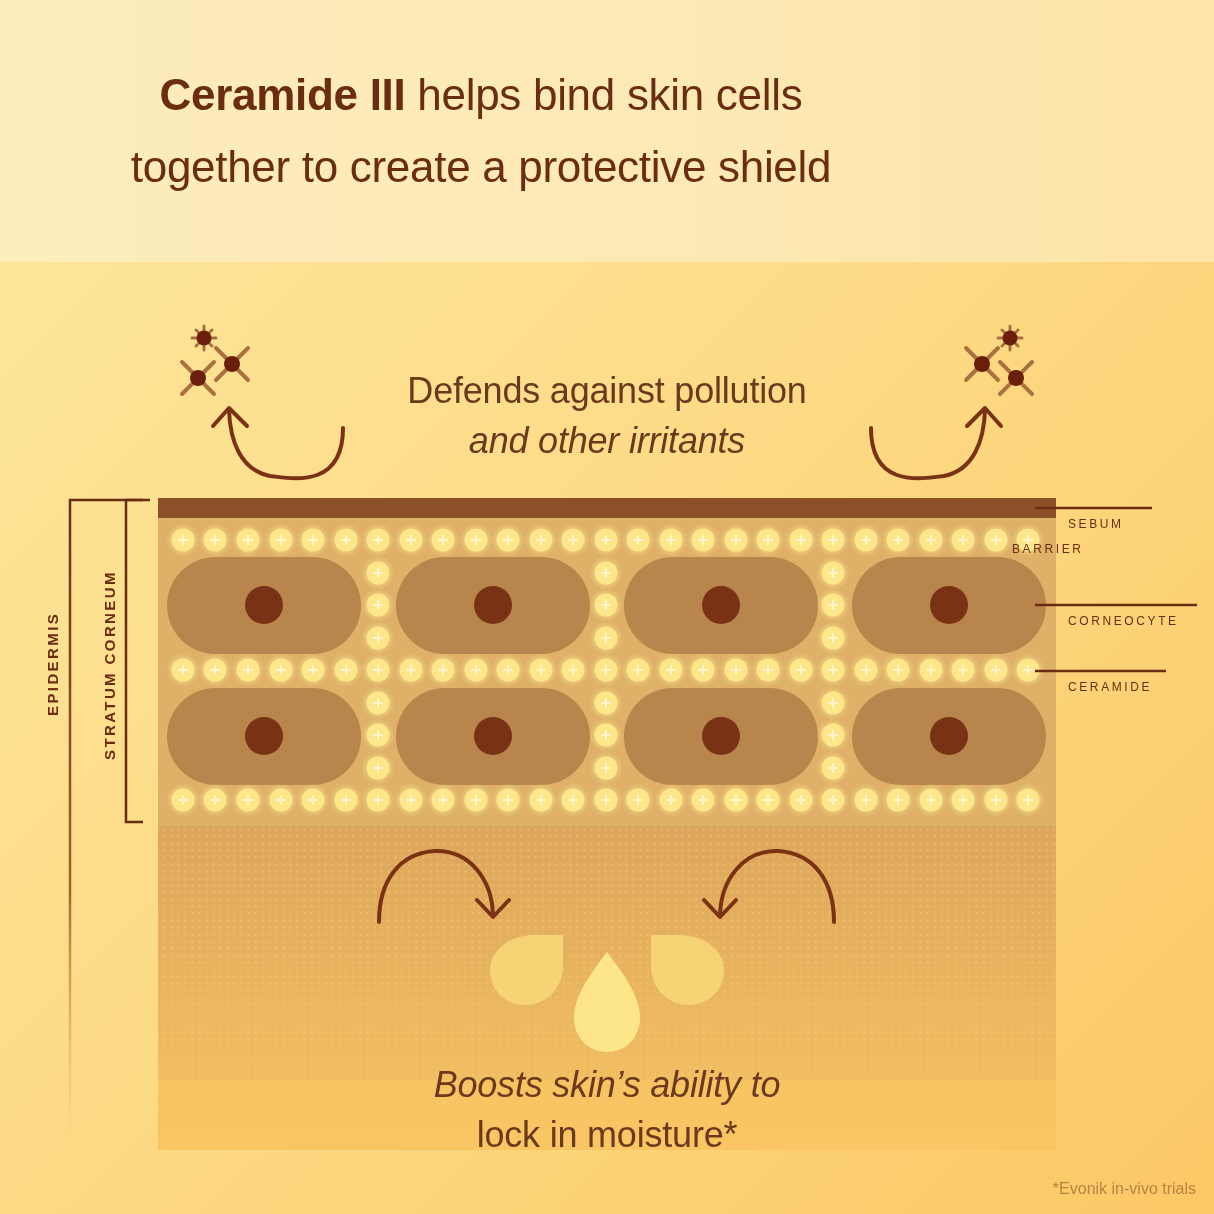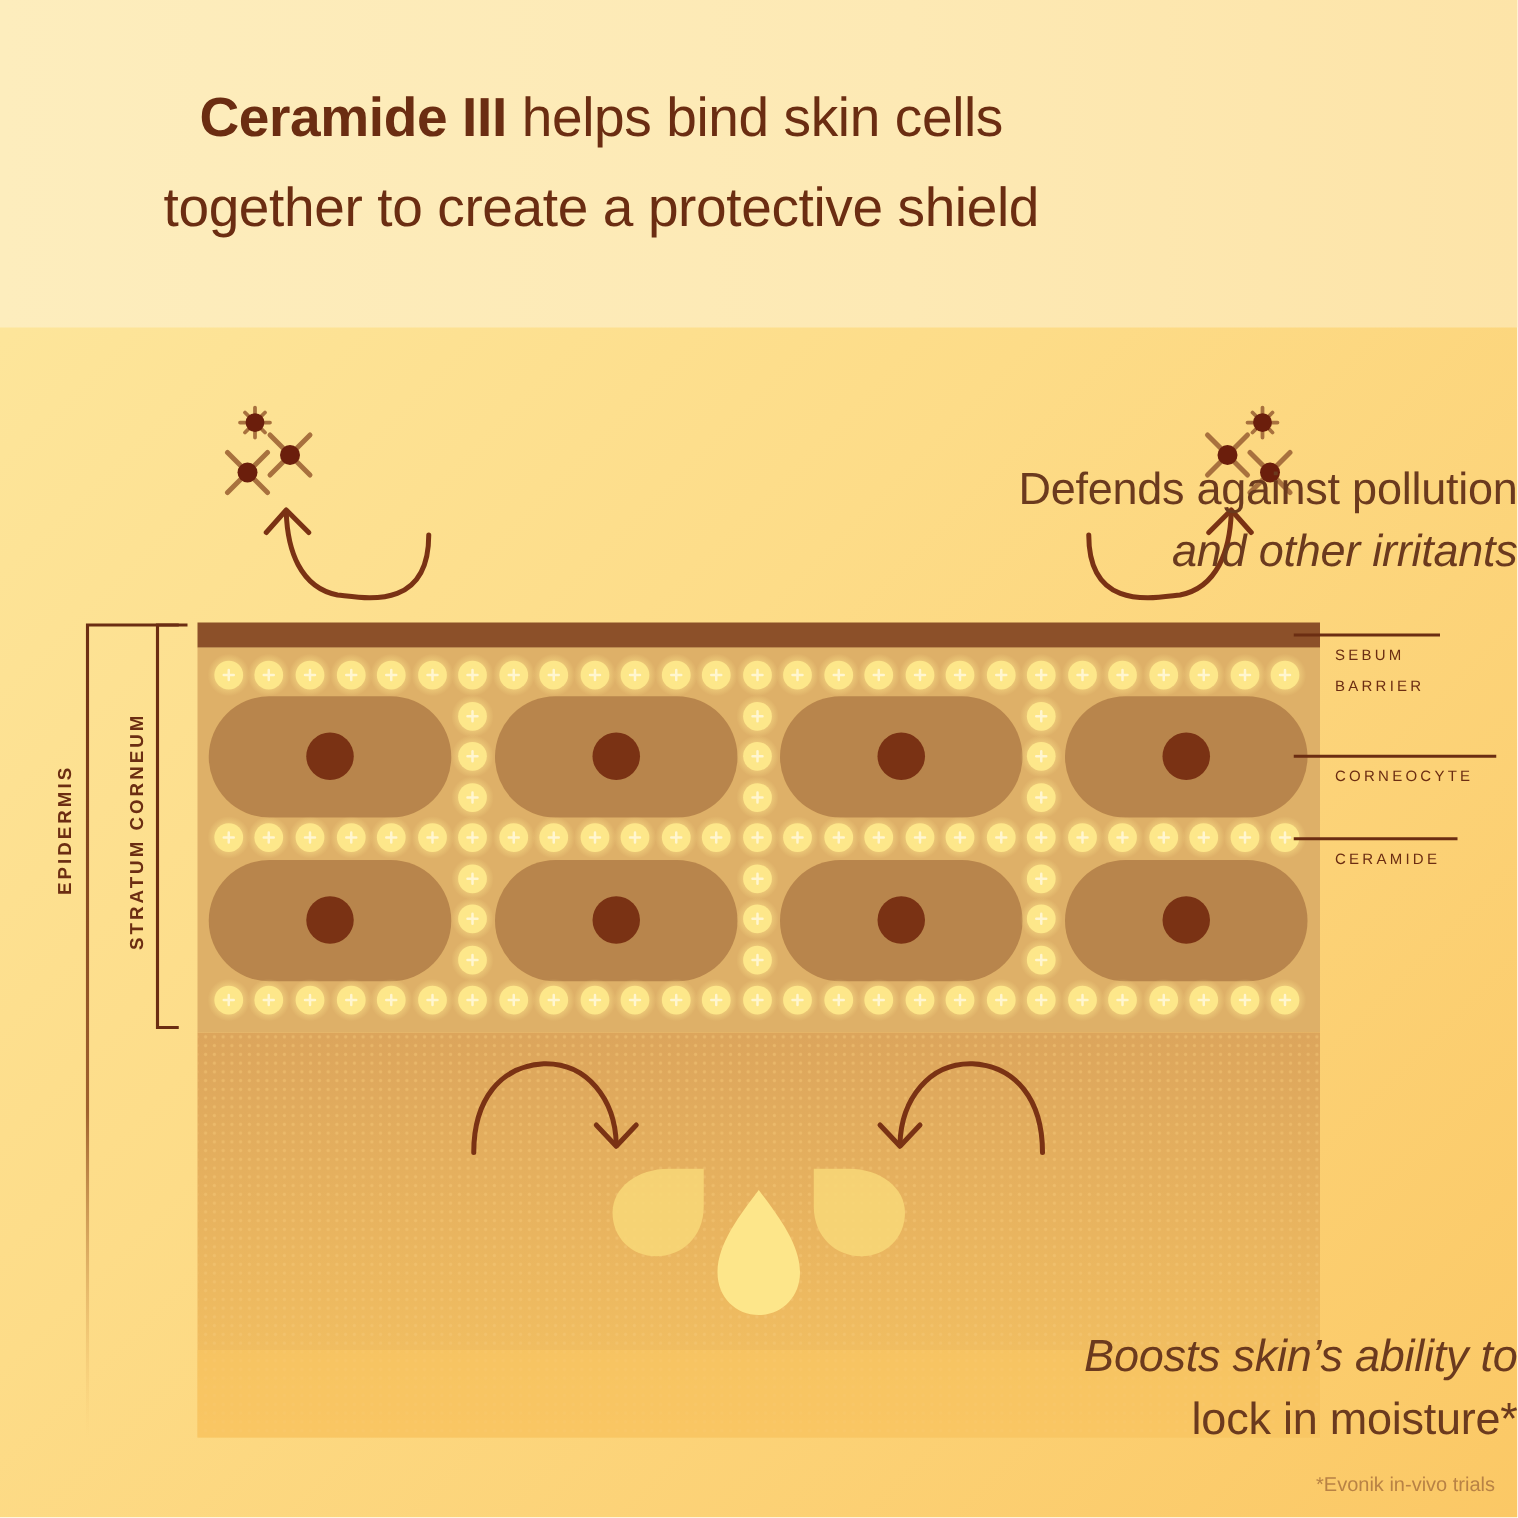--- a/index.html
+++ b/index.html
@@ -6,21 +6,21 @@
   body { width:1214px; height:1214px; overflow:hidden; position:relative;
     font-family:"Liberation Sans", "DejaVu Sans", sans-serif; }
   .page { position:absolute; inset:0;
     background: linear-gradient(135deg, #fde8a0 0%, #fddc88 45%, #fbc865 100%); }
   .header { position:absolute; left:0; top:0; width:1214px; height:262px;
     background: linear-gradient(90deg, #fdedbd 0%, #fde9b4 60%, #fde4a8 100%); }
   .title { position:absolute; left:0; width:962px; text-align:center;
     color:#6b2d12; font-size:44px; font-weight:300; letter-spacing:-0.3px; }
   .title b { font-weight:700; }
   .t1 { top:70px; } .t2 { top:142px; }
-  .caption { position:absolute; left:0; width:1214px; text-align:right;
+  .caption { position:absolute; left:0; width:1214px; text-align:center;
     color:#6b3a1e; font-size:36px; font-weight:300; letter-spacing:-0.2px; }
   .label { position:absolute; color:#6b2d12; font-weight:400; font-size:12px;
     letter-spacing:2.6px; }
   .vlabel { position:absolute; color:#6b2d12; font-weight:700; font-size:15px;
     letter-spacing:2.4px; transform-origin: left top; transform: rotate(-90deg); white-space:nowrap; }
   .footnote { position:absolute; right:18px; top:1180px; color:#b88245; font-size:16px; font-weight:300; }
   svg { position:absolute; left:0; top:0; }
 </style>
 </head>
 <body>
@@ -262,20 +262,20 @@
   </g>
 </svg>
 
 <div class="caption" style="top:370px;">Defends against pollution</div>
 <div class="caption" style="top:420px;font-style:italic;">and other irritants</div>
 
 <div class="caption" style="top:1064px;font-style:italic;">Boosts skin’s ability to</div>
 <div class="caption" style="top:1114px;">lock in moisture*</div>
 
 <div class="label" style="left:1068px; top:517px;">SEBUM</div>
-<div class="label" style="left:1068px; top:542px;">BARRIER</div>
+<div class="label" style="left:1012px; top:542px;">BARRIER</div>
 <div class="label" style="left:1068px; top:614px;">CORNEOCYTE</div>
 <div class="label" style="left:1068px; top:680px;">CERAMIDE</div>
 
 <div class="vlabel" style="left:44px; top:716px;">EPIDERMIS</div>
 <div class="vlabel" style="left:101px; top:760px;">STRATUM CORNEUM</div>
 
 <div class="footnote">*Evonik in-vivo trials</div>
 
 </body></html>

